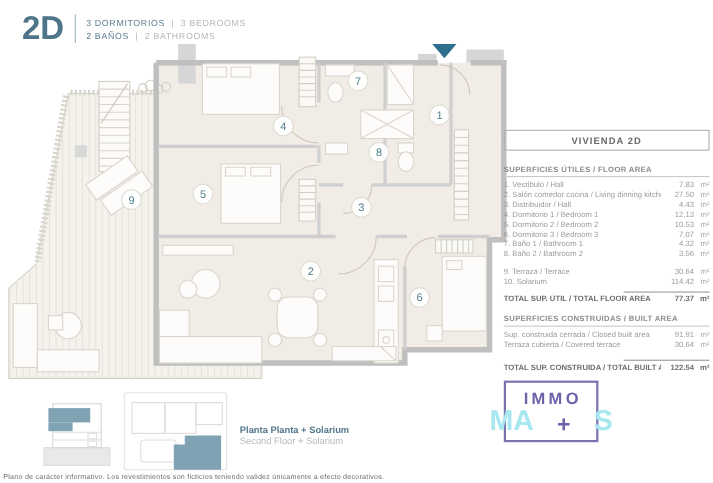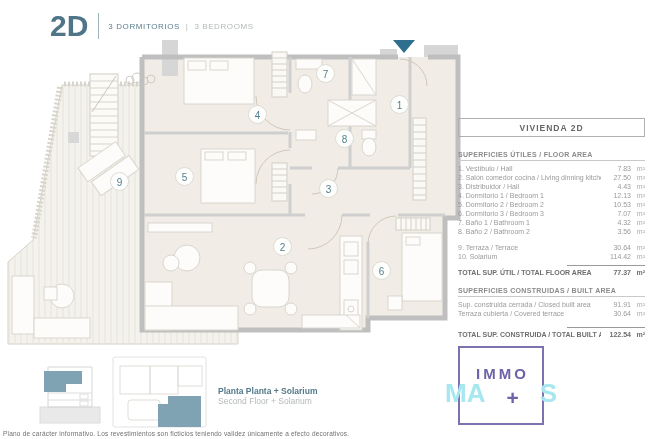--- a/index.html
+++ b/index.html
@@ -1,21 +1,21 @@
 <!DOCTYPE html>
 <html><head>
 <meta charset="utf-8">
 <style>
   html,body{margin:0;padding:0;}
   body{
     width:648px;height:439px;position:relative;overflow:hidden;
     background:#ffffff;font-family:"Liberation Sans",sans-serif;
   }
   
-  .hdr{position:absolute;left:20px;top:10px;display:flex;align-items:center;margin-left:30px;}
+  .hdr{position:absolute;left:20px;top:10px;display:flex;align-items:center;}
   .hdr-title{font-size:30px;font-weight:bold;color:#4f7589;letter-spacing:0;line-height:32px;}
   .hdr-div{width:1px;height:26px;background:#9fb3bd;margin:0 9px 0 10px;}
   .hdr-lines{display:flex;flex-direction:column;gap:3px;padding-top:2px;}
   .hdr-line{font-size:8px;letter-spacing:.6px;line-height:8px;}
   .hl-es{color:#5b7e8e;font-weight:normal;}
   .hl-sep{color:#b3b8ba;margin:0 3px;}
   .hl-en{color:#b3b8ba;}
   
   .plan-svg{position:absolute;left:0;top:0;}
   .room-label{
@@ -37,21 +37,21 @@
   .tl{flex:1;white-space:nowrap;overflow:hidden;}
   .tv{width:30px;text-align:right;}
   .tu{width:14px;text-align:right;color:#ababab;}
   .tgap{height:7px;}
   .total-line{width:78px;margin-left:auto;border-top:1px solid #9a9a9a;margin-top:4px;margin-bottom:2px;}
   .trow.total{font-weight:bold;color:#6e6e6e;}
   .trow.total .tu{color:#6e6e6e;}
   .sec2{margin-top:10px;}
   
   .logo{
-    position:absolute;left:458px;top:346px;width:86px;height:79px;box-sizing:border-box;
+    position:absolute;left:458px;top:346px;width:86px;height:56px;box-sizing:border-box;
     border:2px solid #7b72af;display:flex;flex-direction:column;align-items:center;justify-content:center;
   }
   .logo-top{font-size:15px;font-weight:bold;letter-spacing:3px;color:#6c63a8;line-height:15px;padding-left:3px;}
   .logo-bottom{font-size:26px;font-weight:bold;letter-spacing:0;color:#a7e7ef;line-height:24px;display:flex;align-items:flex-end;gap:24px;}
   .logo-plus{color:#6c63a8;font-size:21px;line-height:18px;position:relative;top:2px;margin:0 -3px;font-weight:bold;}
   
   .caption{position:absolute;left:218px;top:386px;}
   .cap-es{font-size:8.5px;font-weight:bold;color:#53788a;line-height:10px;}
   .cap-en{font-size:8.5px;color:#b4b9bb;line-height:10px;}
   
@@ -224,20 +224,25 @@
 
 <div class="hdr">
   <div class="hdr-title">2D</div>
   <div class="hdr-div"></div>
   <div class="hdr-lines">
     <div class="hdr-line">
       <span class="hl-es">3 DORMITORIOS</span>
       <span class="hl-sep">|</span>
       <span class="hl-en">3 BEDROOMS</span>
     </div>
+    <div class="hdr-line">
+      <span class="hl-es">2 BAÑOS</span>
+      <span class="hl-sep">|</span>
+      <span class="hl-en">2 BATHROOMS</span>
+    </div>
   </div>
 </div>
 
 <div class="panel">
   <div class="viv-box">VIVIENDA 2D</div>
 
   <div class="sec-head">SUPERFICIES ÚTILES / FLOOR AREA</div>
 
   <div class="trow">
       <span class="tl">1. Vestíbulo / Hall</span>

